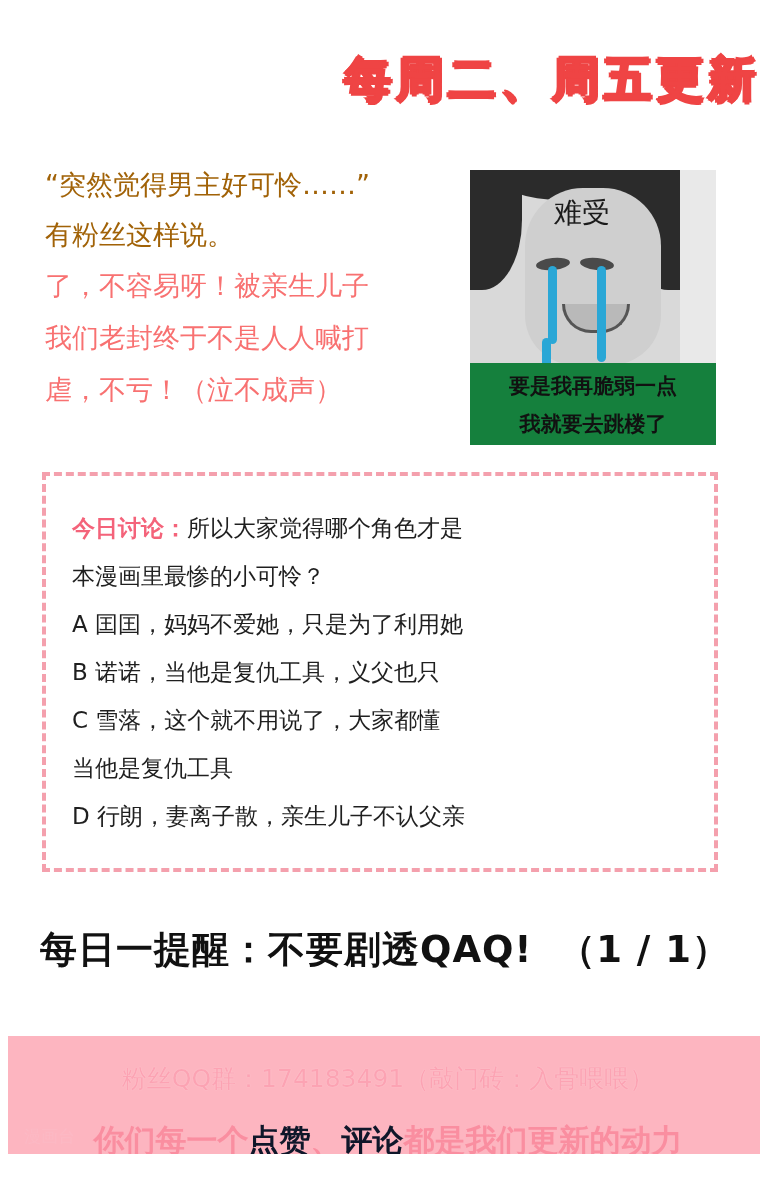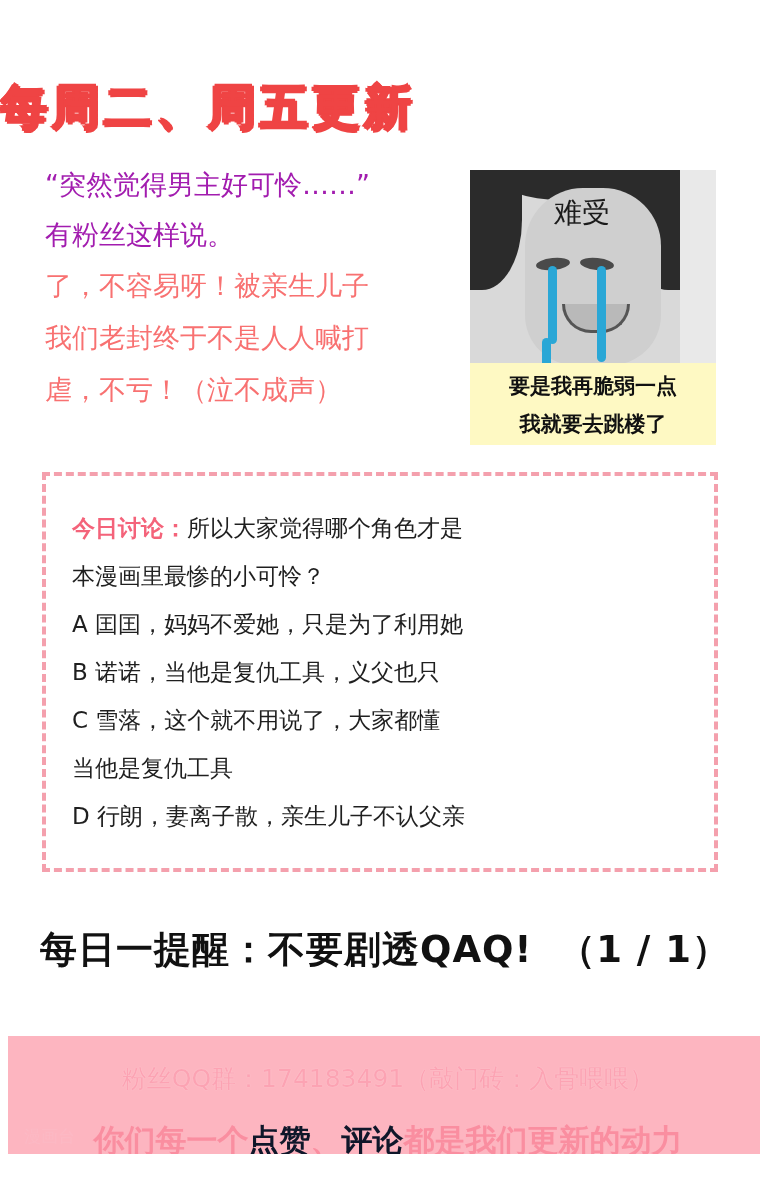--- a/index.html
+++ b/index.html
@@ -22,45 +22,44 @@
     position: relative;
     background: #ffffff;
     box-sizing: border-box;
   }
 
   .headline {
     position: absolute;
     top: 48px;
     left: 0;
     width: 760px;
-    text-align: left;
+    text-align: right;
     font-size: 48px;
     font-weight: bold;
     letter-spacing: 4px;
     color: #ef4444;
     font-family: "DejaVu Sans", sans-serif;
     text-shadow:
        2px 0 0 #ef4444,
       -2px 0 0 #ef4444,
        0 2px 0 #ef4444,
        0 -2px 0 #ef4444;
-    margin-top: 28px;
   }
 
   
   .quote-area {
     position: absolute;
     top: 160px;
     left: 45px;
     width: 420px;
   }
   .quote-line {
     font-size: 27px;
     line-height: 50px;
-    color: #a21caf;
+    color: #a16207;
     font-family: "DejaVu Sans", sans-serif;
     white-space: nowrap;
   }
   .quote-line.pink {
     color: #f87171;
     font-size: 27px;
     line-height: 52px;
   }
 
   
@@ -141,21 +140,21 @@
     font-size: 28px;
     color: #1b1b1b;
     font-family: "DejaVu Sans", sans-serif;
     font-weight: 500;
   }
   .meme-caption {
     position: absolute;
     bottom: 0; left: 0;
     width: 246px;
     height: 82px;
-    background: #fef9c3;
+    background: #15803d;
     color: #111;
     text-align: center;
     font-size: 21px;
     line-height: 38px;
     padding-top: 4px;
     box-sizing: border-box;
     font-family: "DejaVu Sans", sans-serif;
     font-weight: 600;
   }
 

